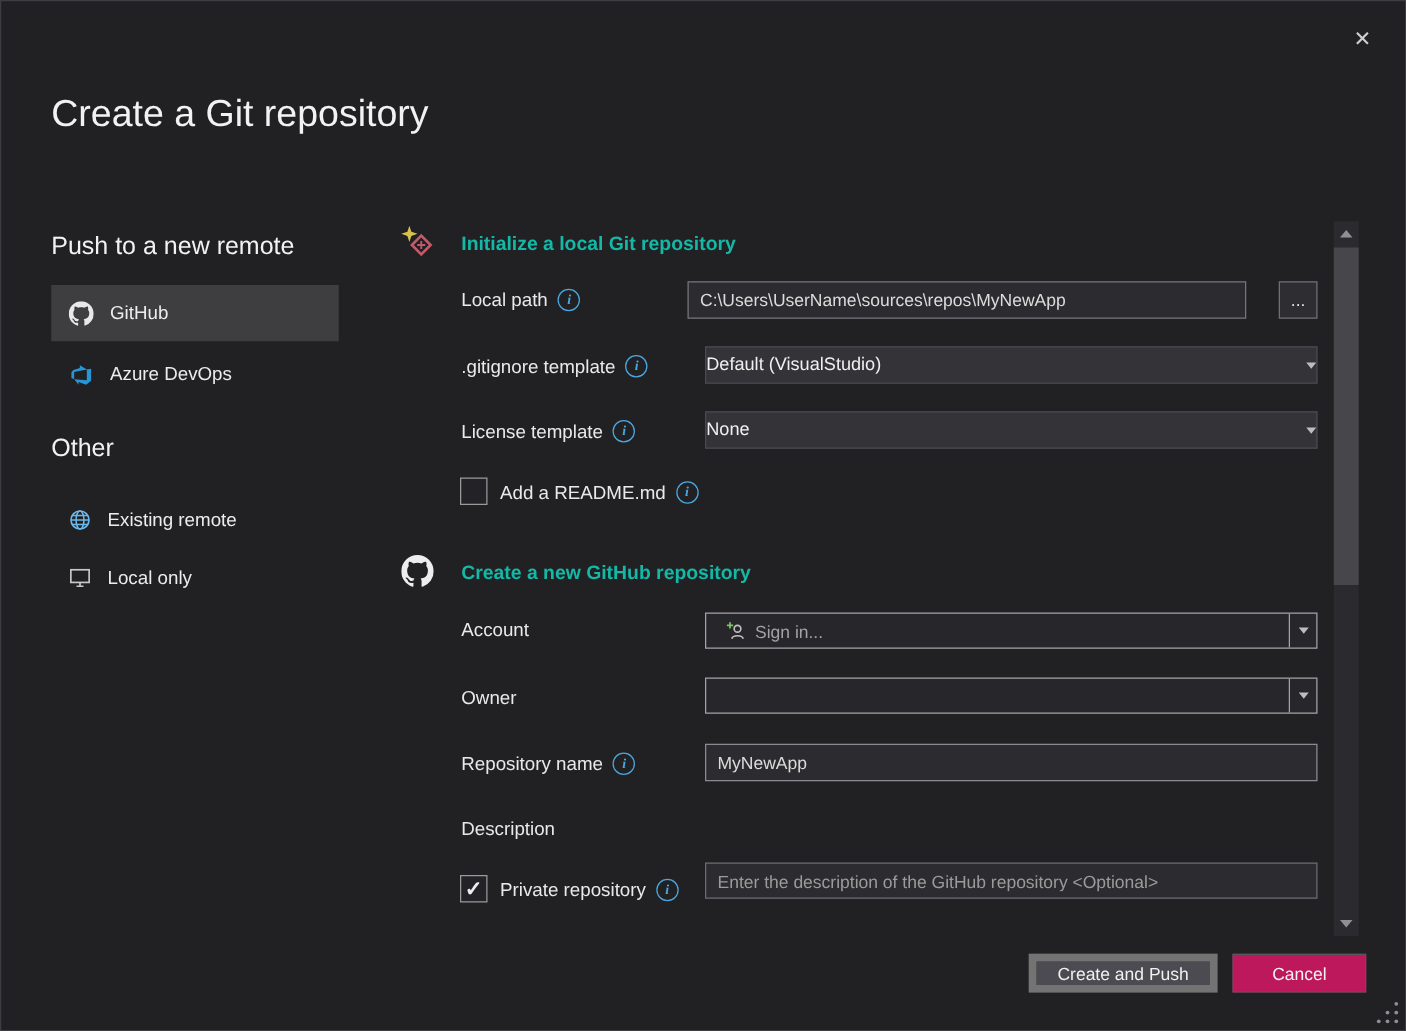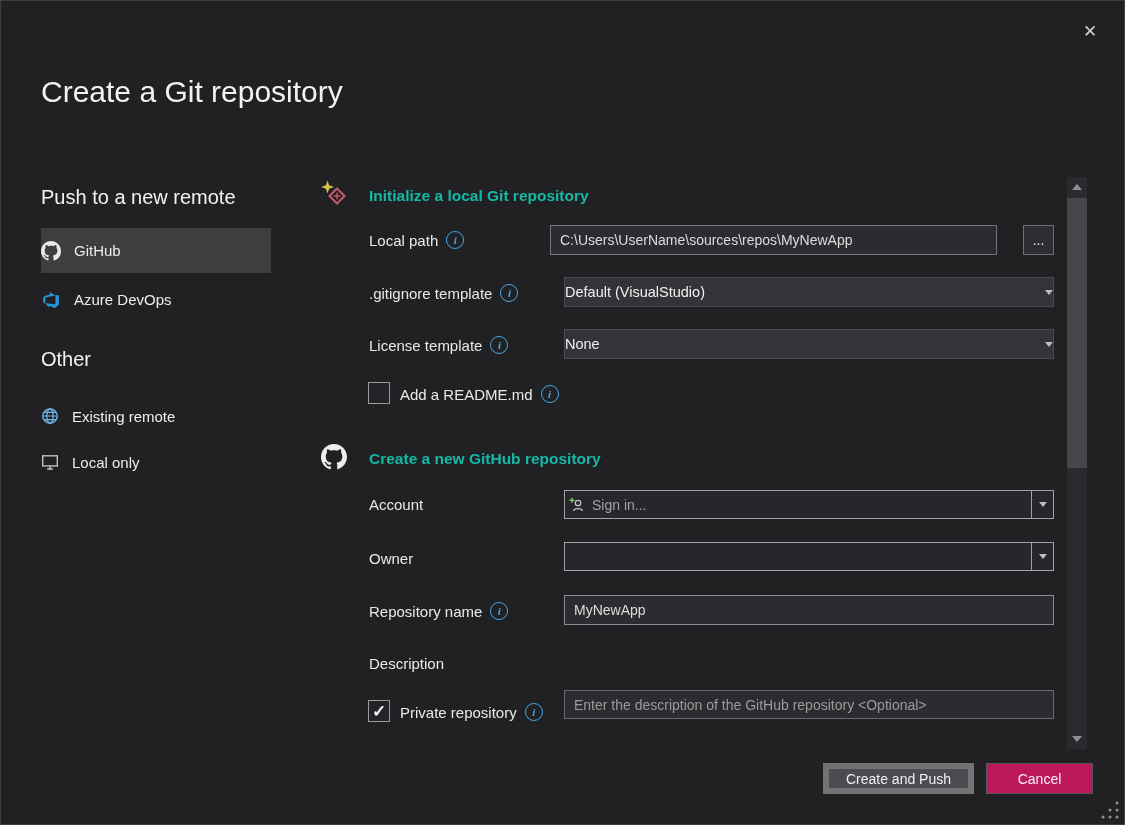--- a/index.html
+++ b/index.html
@@ -22,21 +22,21 @@
 
   .close-btn{
     width:34px;height:34px;display:flex;align-items:center;justify-content:center;
     color:#cfcfcf;font-size:17px;background:transparent;border:none;cursor:default;
   }
 
   
   .side-heading{font-size:20px;font-weight:400;color:#f2f2f2}
   .side-item{
     display:flex;align-items:center;gap:13px;
-    width:230px;height:45px;
+    width:230px;height:45px;padding-left:14px;
     font-size:15px;color:#ececec;cursor:default;
   }
   .side-item.selected{background:#3e3e41}
   .icon20{width:20px;height:20px;display:flex;align-items:center;justify-content:center}
   .icon18{width:18px;height:18px;display:flex;align-items:center;justify-content:center}
 
   
   .sec-heading{font-size:15.5px;font-weight:700;color:#14b8a6}
 
   
@@ -66,21 +66,21 @@
     background:#333338;border:1px solid #4a4a50;color:#f0f0f0;
     height:30px;font-size:14.5px;padding:0 0;
     display:flex;align-items:center;justify-content:space-between;
   }
   .caret{
     width:0;height:0;border-left:4px solid transparent;border-right:4px solid transparent;
     border-top:5px solid #bdbdbd;display:inline-block;
   }
   .combo{
     background:#27272b;border:1px solid #a2a2a8;height:29px;
-    display:flex;align-items:center;padding-left:4px;gap:7px;
+    display:flex;align-items:center;padding-left:16px;gap:7px;
   }
   .combo-text{font-size:14px;color:#a2a2a2}
   .combo .dd{
     margin-left:auto;width:21px;align-self:stretch;
     border-left:1px solid #a2a2a8;
     display:flex;align-items:center;justify-content:center;
   }
   .icon16{width:16px;height:16px;display:flex;align-items:center;justify-content:center}
 
   .checkbox{

